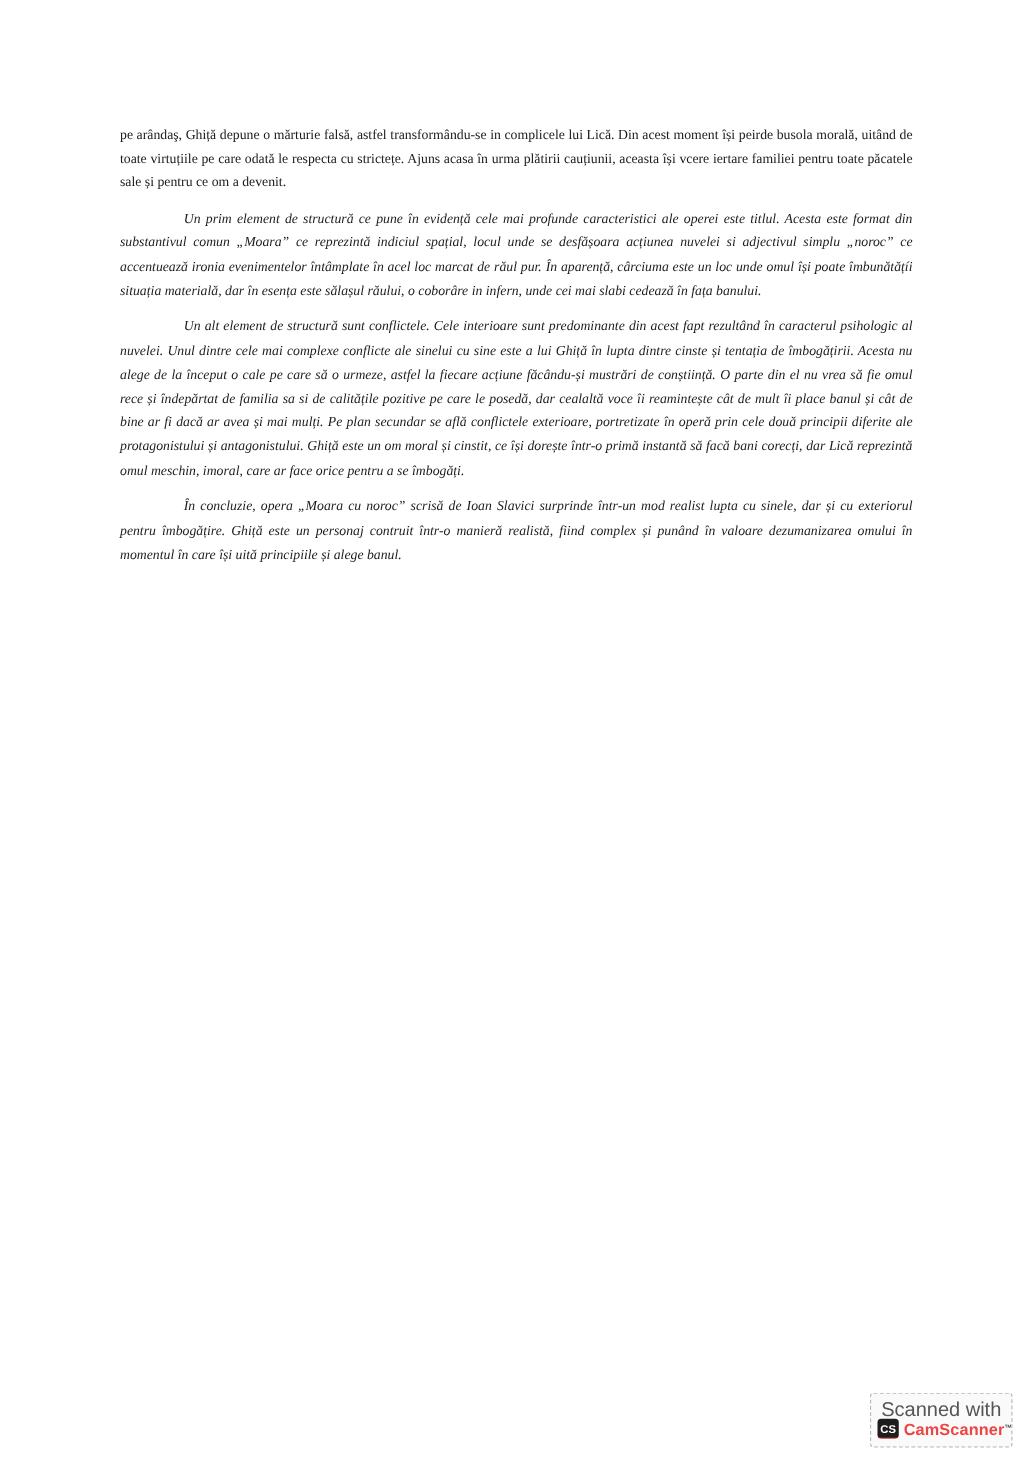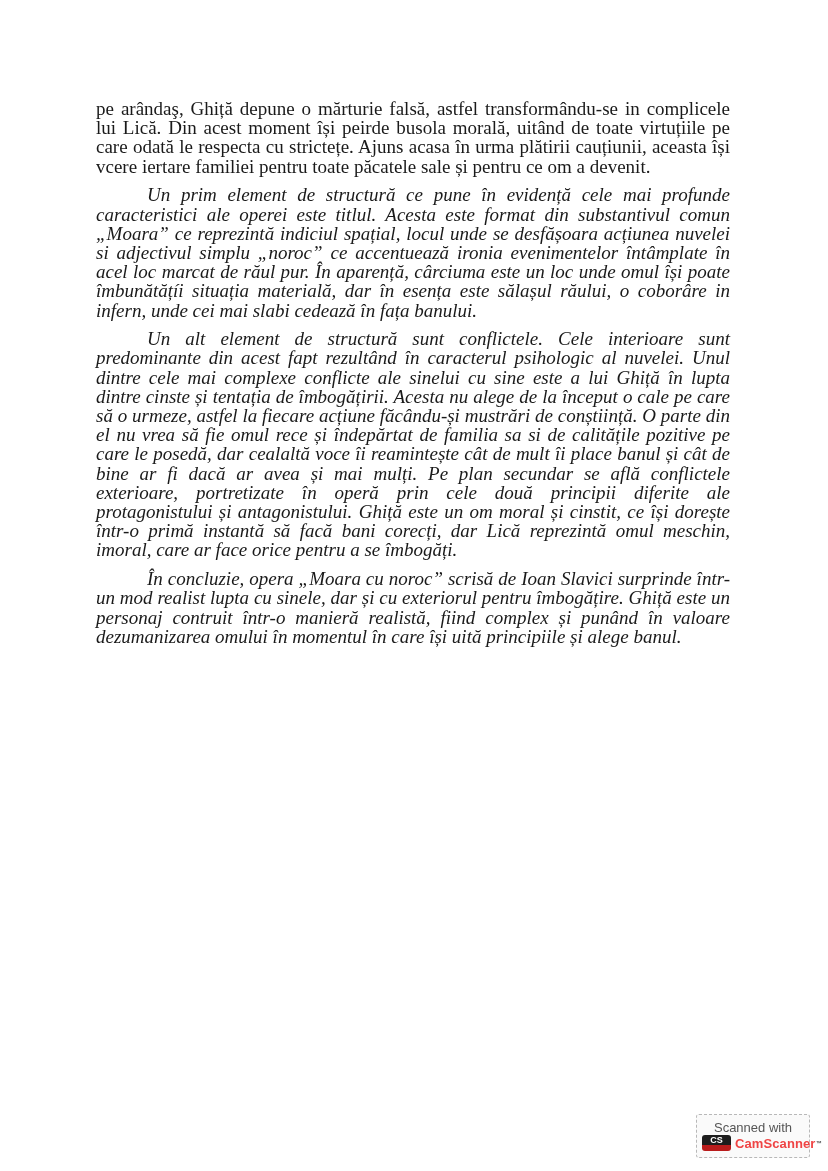--- a/index.html
+++ b/index.html
@@ -2,32 +2,32 @@
 <html><head>
 <meta charset="utf-8">
 <style>
   html, body { margin: 0; padding: 0; }
   body {
     width: 828px; height: 1171px; background: #ffffff; position: relative; overflow: hidden;
     font-family: "Liberation Serif", "DejaVu Serif", serif; color: #1a1a1a;
   }
   .page { position: absolute; left: 96px; top: 99px; width: 634px; }
   .para {
-    margin: 0 0 9.5px 0; font-size: 19px; line-height: 19.2px; text-align: justify;
+    margin: 0 0 9.5px 0; font-size: 11px; line-height: 19.2px; text-align: justify;
   }
   .para.indent { text-indent: 51px; font-style: italic; }
   .badge {
     position: absolute; left: 696px; top: 1114px; width: 112px; height: 42px;
     border: 1px dashed #b8b8b8; border-radius: 3px; background: #fafafa;
     font-family: "Liberation Sans", "DejaVu Sans", sans-serif;
   }
-  .badge .top { position: absolute; left: 0; right: 0; top: 5px; text-align: center; font-size: 13px; color: #555; }
+  .badge .top { position: absolute; left: 0; right: 0; top: 5px; text-align: center; font-size: 16px; color: #555; }
   .badge .bottom { position: absolute; left: 5px; top: 20px; display: flex; align-items: center; }
   .badge .logo {
-    width: 29px; height: 16px; background: #1d1d1d; border-radius: 3px; border-bottom: 6px solid #b91c1c;
+    width: 17px; height: 16px; background: #1d1d1d; border-radius: 3px; border-bottom: 1px solid #b91c1c;
     color: #fff; font-size: 9px; font-weight: bold; display: flex; align-items: center; justify-content: center;
     box-sizing: border-box; margin-right: 4px;
   }
   .badge .brand { font-size: 13px; font-weight: bold; color: #ef4444; letter-spacing: 0.1px; }
   .badge .tm { font-size: 6px; vertical-align: top; color: #222; }
 </style>
 </head>
 <body>
 
 <div class="page">

